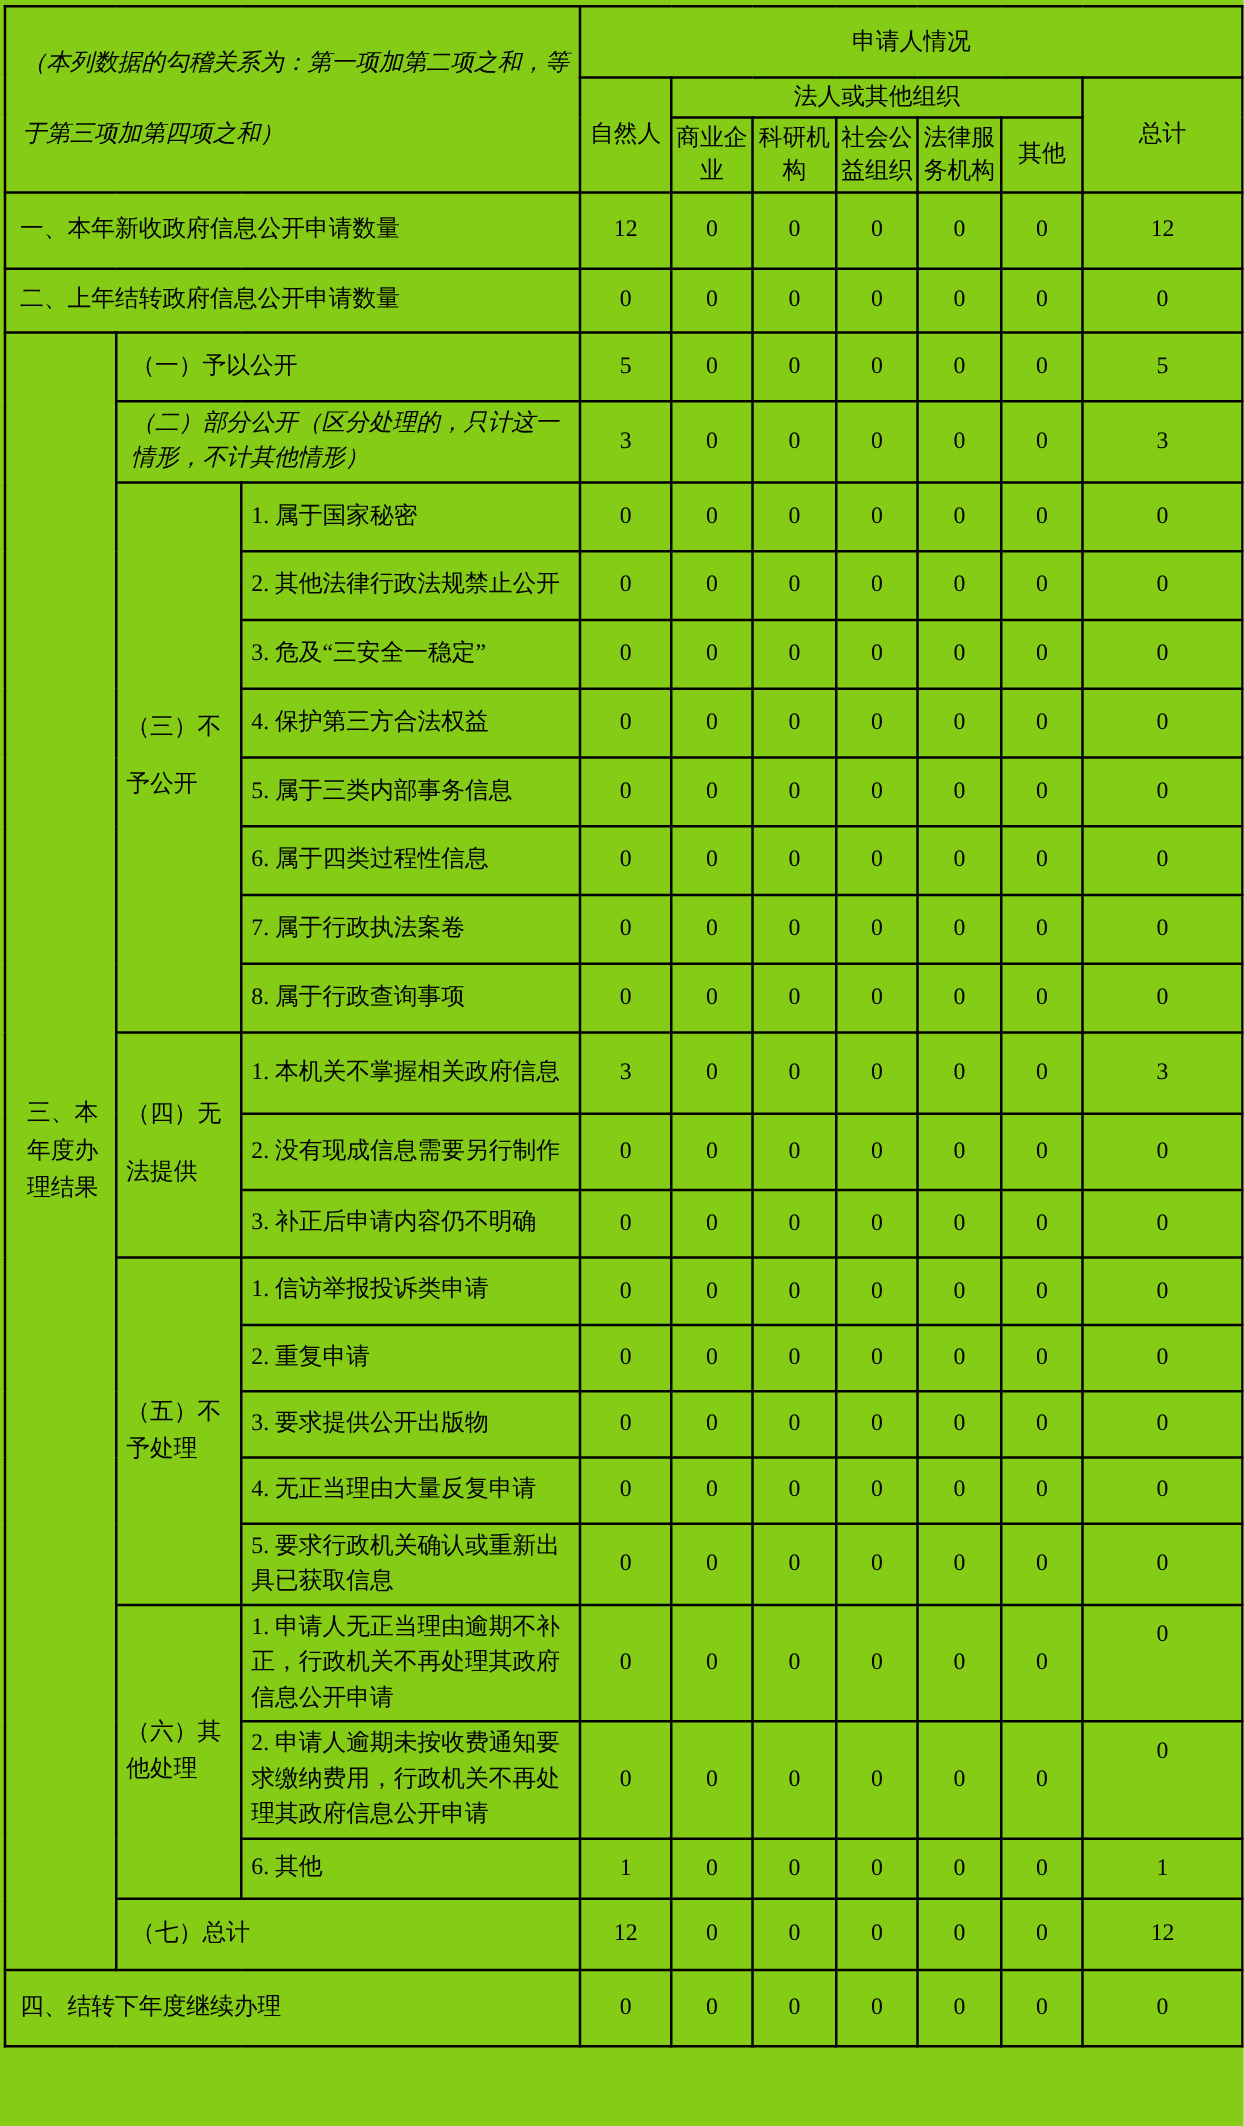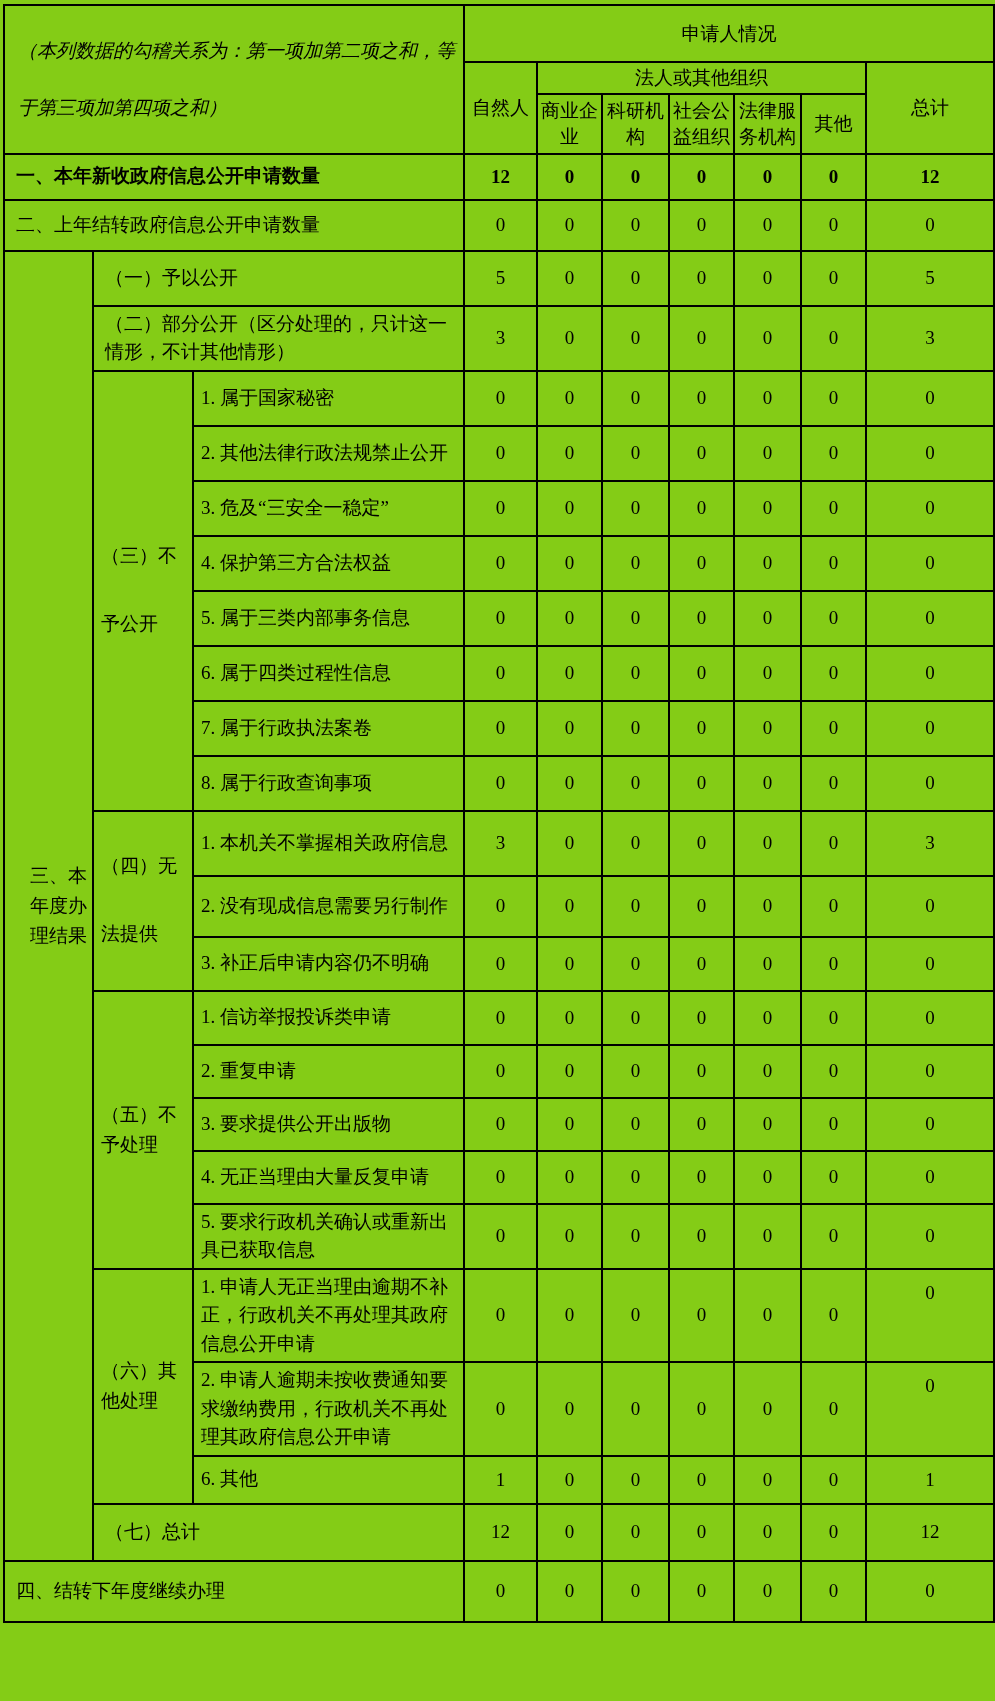--- a/index.html
+++ b/index.html
@@ -6,25 +6,25 @@
     font-family:"Liberation Serif","DejaVu Serif",serif;}
   .wrap{width:995px;height:1701px;box-sizing:border-box;padding:4px 2px 0 3px;background:#84cc16;overflow:hidden;}
   table{border-collapse:collapse;table-layout:fixed;width:990px;}
   td{border:2px solid #000;box-sizing:border-box;font-size:19px;overflow:hidden;
      vertical-align:middle;word-break:break-all;}
   .hdr{text-align:center;line-height:1.35;padding:2px 2px;}
   .v{text-align:center;font-family:"Liberation Serif","DejaVu Serif",serif;padding:2px 2px;}
   .v-top{vertical-align:top;padding-top:12px;}
   .lbl{text-align:left;padding:3px 8px 3px 11px;line-height:1.5;}
   .item{padding:3px 5px 3px 7px;}
-  .sec1{line-height:30px;padding:3px 5px 3px 8px;text-align:right;}
-  .loose{line-height:68px;padding:3px 5px 5px 7px;}
+  .sec1{line-height:30px;padding:3px 5px 3px 8px;text-align:center;}
+  .loose{line-height:46px;padding:3px 5px 5px 7px;}
   .tight{line-height:30px;padding:3px 5px 3px 7px;}
   .note{font-style:italic;line-height:57px;padding:0 8px 0 13px;text-align:left;}
-  .kai{}
+  .kai{font-style:italic;}
 </style>
 </head>
 <body>
 
 <div class="wrap">
   <table id="report-table">
     <colgroup>
       <col style="width:89px">
         <col style="width:100px">
         <col style="width:271px">
@@ -46,21 +46,21 @@
           <td colspan="5" class="hdr">法人或其他组织</td>
           <td rowspan="2" class="hdr">总计</td>
         </tr>
         <tr style="height: 60px;">
           <td class="hdr">商业企业</td>
           <td class="hdr">科研机构</td>
           <td class="hdr">社会公益组织</td>
           <td class="hdr">法律服务机构</td>
           <td class="hdr">其他</td>
         </tr>
-        <tr style="height: 46px; font-weight: bold;">
+        <tr style="height: 61px;">
           <td colspan="3" class="lbl">一、本年新收政府信息公开申请数量</td>
           <td class="v">12</td>
           <td class="v">0</td>
           <td class="v">0</td>
           <td class="v">0</td>
           <td class="v">0</td>
           <td class="v">0</td>
           <td class="v">12</td>
         </tr>
         <tr style="height: 51px;">

